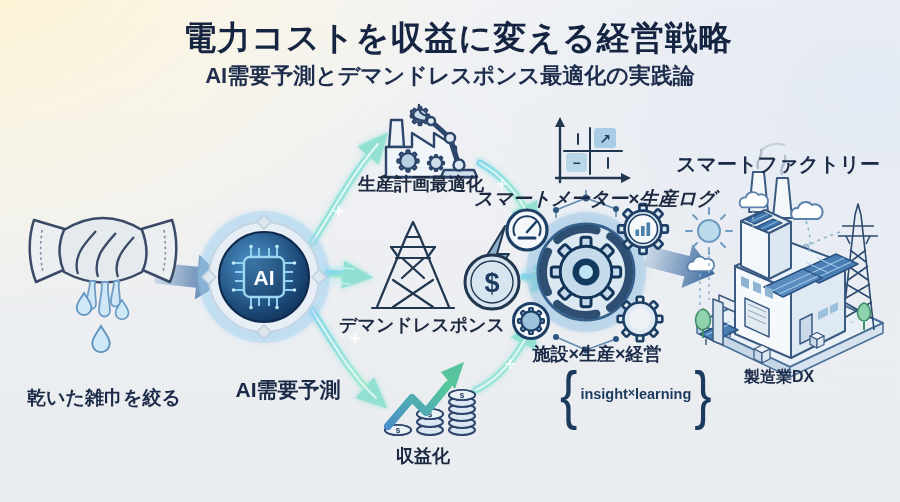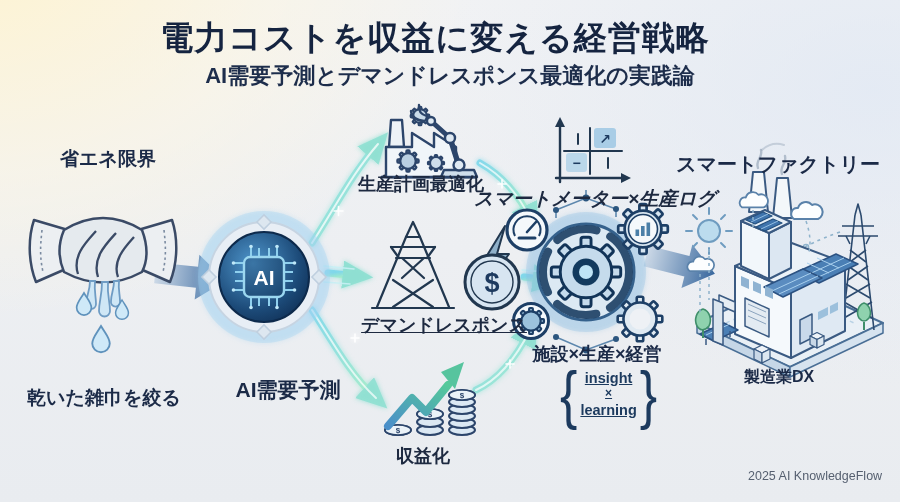--- a/index.html
+++ b/index.html
@@ -14,21 +14,21 @@
   .lbl{position:absolute;transform:translateX(-50%);white-space:nowrap;color:#1b2a47;font-weight:bold;}
   .title{font-size:33px;letter-spacing:1px;color:#152440;font-weight:800;}
   .subtitle{font-size:22px;color:#1d2d4b;font-weight:700;}
   .big{font-size:19px;}
   .mid{font-size:18px;color:#1d2940;}
   .small{font-size:19px;color:#1d2940;font-style:italic;}
   .footer{font-size:12.5px;color:#566070;font-weight:500;transform:none;}
   svg{position:absolute;left:0;top:0;}
   .formula{position:absolute;display:flex;align-items:center;color:#1c3a5e;}
   .formula .brace{font-size:52px;font-weight:400;line-height:1;transform:scaleY(1.25);}
-  .formula .col{display:flex;flex-direction:column;align-items:center;padding:0 3px;text-decoration:underline;}
+  .formula .col{display:flex;flex-direction:row;align-items:center;padding:0 3px;}
   .formula .w{font-size:14.5px;font-weight:bold;line-height:1.25;}
   .formula .x{font-size:12px;font-weight:bold;line-height:1.1;}
 </style>
 </head>
 <body>
 
 <div class="stage">
 
 <svg width="900" height="502" viewBox="0 0 900 502">
   <defs>
@@ -362,43 +362,41 @@
     </g>
     <g stroke="#8fb3cc" stroke-width="1.5" stroke-dasharray="3,4" fill="none">
       <path d="M709,249 V300"></path>
       <path d="M700,274 V316"></path>
       <path d="M753,210 V228"></path>
       <path d="M806,221 Q812,238 809,252"></path>
     </g>
   </g>
 </svg>
 
-<div class="lbl title" style="left:435px;top:16px;">電力コストを収益に変える経営戦略</div>
+<div class="lbl title" style="left:458px;top:16px;">電力コストを収益に変える経営戦略</div>
 <div class="lbl subtitle" style="left:450px;top:61px;">AI需要予測とデマンドレスポンス最適化の実践論</div>
 
-<div class="lbl big" style="left:108px;top:146px;">省エネ限界</div>
 <div class="lbl big" style="left:104px;top:366px;margin-top:19px;">乾いた雑巾を絞る</div>
 
 <div class="lbl" style="left:288px;top:345px;font-size:21px;margin-top:31px;">AI需要予測</div>
 
 <div class="lbl mid" style="left:421px;top:172px;">生産計画最適化</div>
-<div class="lbl mid" style="left:444px;top:313px;text-decoration:underline;">デマンドレスポンス</div>
+<div class="lbl mid" style="left:422px;top:313px;">デマンドレスポンス</div>
 <div class="lbl mid" style="left:423px;top:444px;">収益化</div>
 
 <div class="lbl small" style="left:595px;top:186px;">スマートメーター×生産ログ</div>
 <div class="lbl" style="left:597px;top:342px;font-size:18px;">施設×生産×経営</div>
 
 <div class="formula" style="left:560px;top:368px;">
   <span class="brace">{</span>
   <span class="col">
     <span class="w">insight</span>
     <span class="x">×</span>
     <span class="w">learning</span>
   </span>
   <span class="brace">}</span>
 </div>
 
 <div class="lbl" style="left:778px;top:151px;font-size:20px;">スマートファクトリー</div>
 <div class="lbl" style="left:779px;top:367px;font-size:16px;">製造業DX</div>
 
-<div class="lbl footer" style="left:748px;top:469px;">2025 AI KnowledgeFlow</div>
 
 </div>
 
 </body></html>

